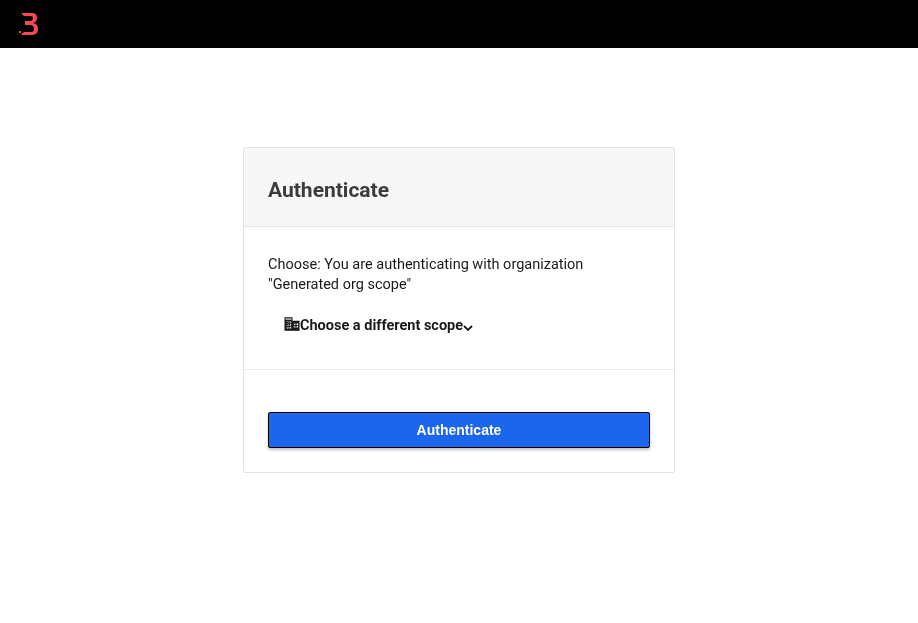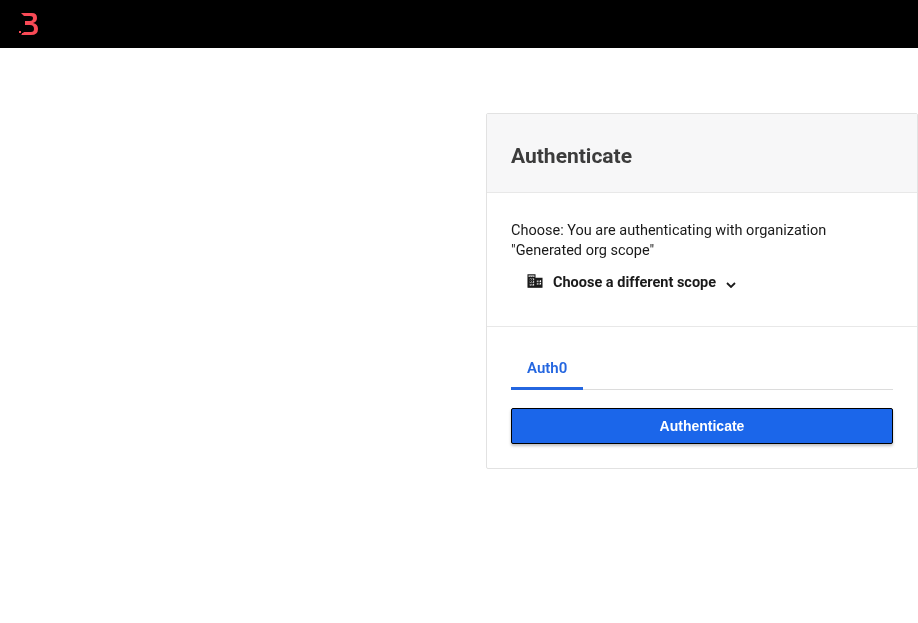--- a/index.html
+++ b/index.html
@@ -24,23 +24,23 @@
       padding: 0 18px;
     }
 
     .logo {
       width: 22px;
       height: 26px;
       color: #f94a56;
     }
 
     .main {
-      padding-top: 65px;
+      padding-top: 99px;
       display: flex;
-      justify-content: flex-end;
+      justify-content: center;
     }
 
     .card {
       width: 432px;
       border: 1px solid #e2e2e2;
       border-radius: 2px;
       background: #ffffff;
     }
 
     .card-header {
@@ -62,22 +62,21 @@
 
     .scope-text {
       font-size: 14.5px;
       color: #1a1a1a;
       line-height: 1.35;
     }
 
     .scope-action {
       display: flex;
       align-items: center;
-      gap: 10px;
-      margin-top: 13px;
+      margin-top: 22px;
       margin-left: 16px;
       cursor: pointer;
     }
 
     .domain-icon {
       width: 16px;
       height: 14px;
       color: #1a1a1a;
       flex-shrink: 0;
     }
@@ -174,21 +173,18 @@
         <span class="scope-action-label">Choose a different scope</span>
         <span>
           <svg class="chevron" viewBox="0 0 10 6" fill="none" stroke="currentColor" stroke-width="1.8">
             <path d="M1 1 L5 5 L9 1"></path>
           </svg>
         </span>
       </div>
     </div>
 
     <div class="card-tabs-section">
-      <div class="tabs">
-        <div class="tab">Auth0</div>
-      </div>
 
       <button class="auth-button">Authenticate</button>
     </div>
 
   </div>
 </div>
 
 </body></html>

